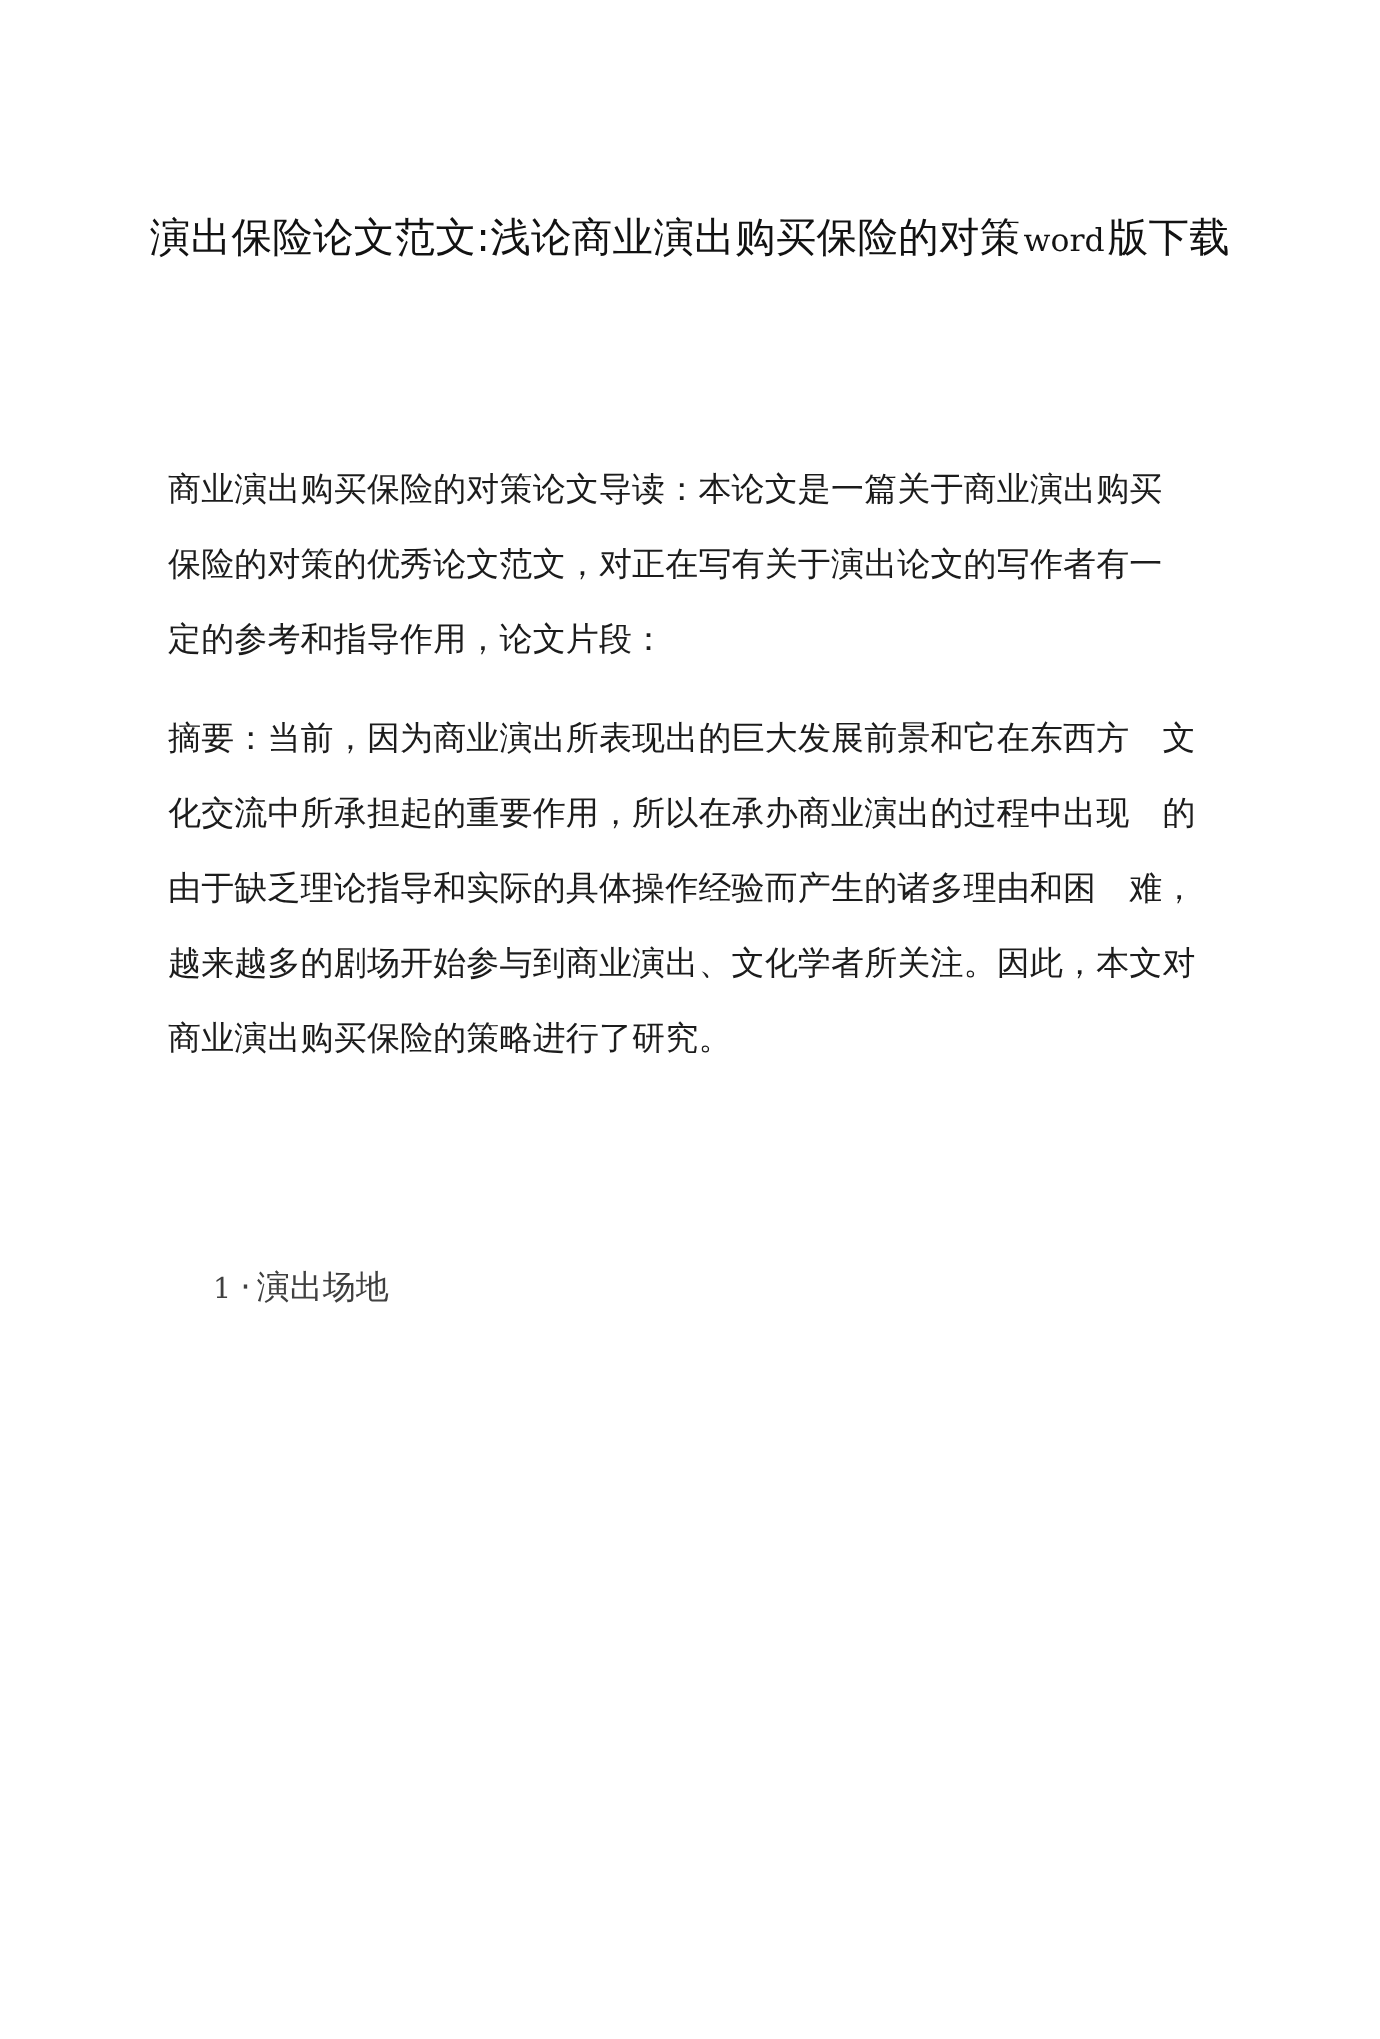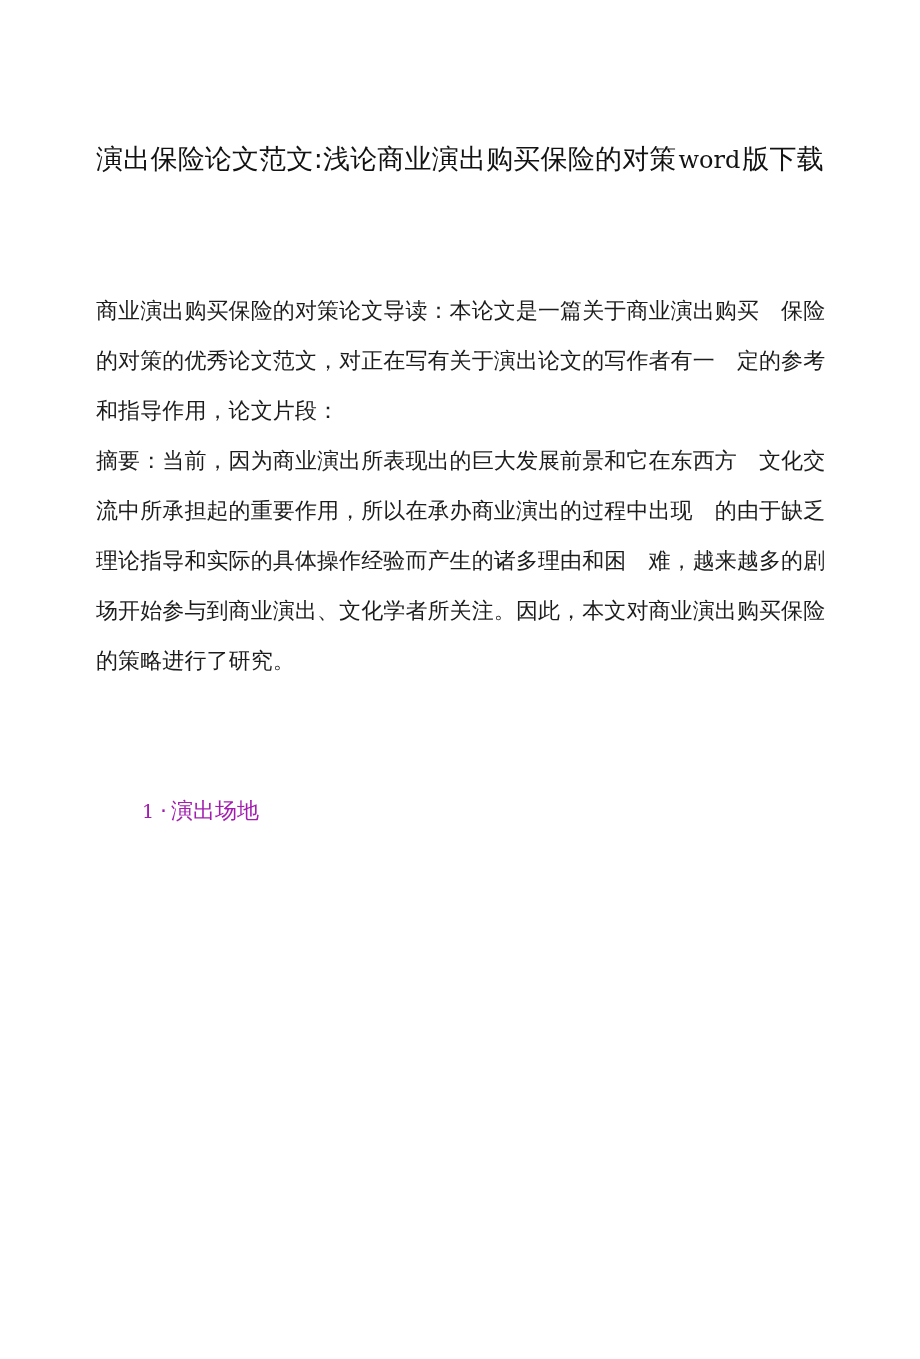--- a/index.html
+++ b/index.html
@@ -36,35 +36,35 @@
     font-size: 27px;
     line-height: 53px;
     letter-spacing: 0.2px;
     color: #121212;
     font-family: "DejaVu Sans", "Liberation Sans", sans-serif;
     font-weight: 400;
     white-space: normal;
   }
   .doc-title .latin {
     font-family: "DejaVu Serif", "Liberation Serif", serif;
-    font-size: 24px;
+    font-size: 21px;
     letter-spacing: 0;
     padding: 0 2px;
   }
 
   
   .body-block {
     position: absolute;
     left: 96px;
     top: 286px;
     width: 732px;
   }
 
   .para {
-    margin: 0;
+    margin: 16px;
     font-size: 22px;
     line-height: 50px;
     letter-spacing: 0.1px;
     color: #1c1c1c;
     text-align: left;
     white-space: pre-wrap;
     word-break: break-all;
     font-family: "DejaVu Sans", "Liberation Sans", sans-serif;
   }
   .para .latin {
@@ -79,21 +79,21 @@
 
   .indent-2 {
     padding-left: 46px;
   }
 
   .heading-num {
     margin: 0;
     font-size: 22px;
     line-height: 50px;
     padding-left: 46px;
-    color: #a21caf;
+    color: #404040;
     font-family: "DejaVu Sans", "Liberation Sans", sans-serif;
   }
   .heading-num .latin {
     font-family: "DejaVu Serif", "Liberation Serif", serif;
     font-size: 19px;
     padding-right: 6px;
   }
   .heading-num .dot {
     padding-right: 4px;
   }

